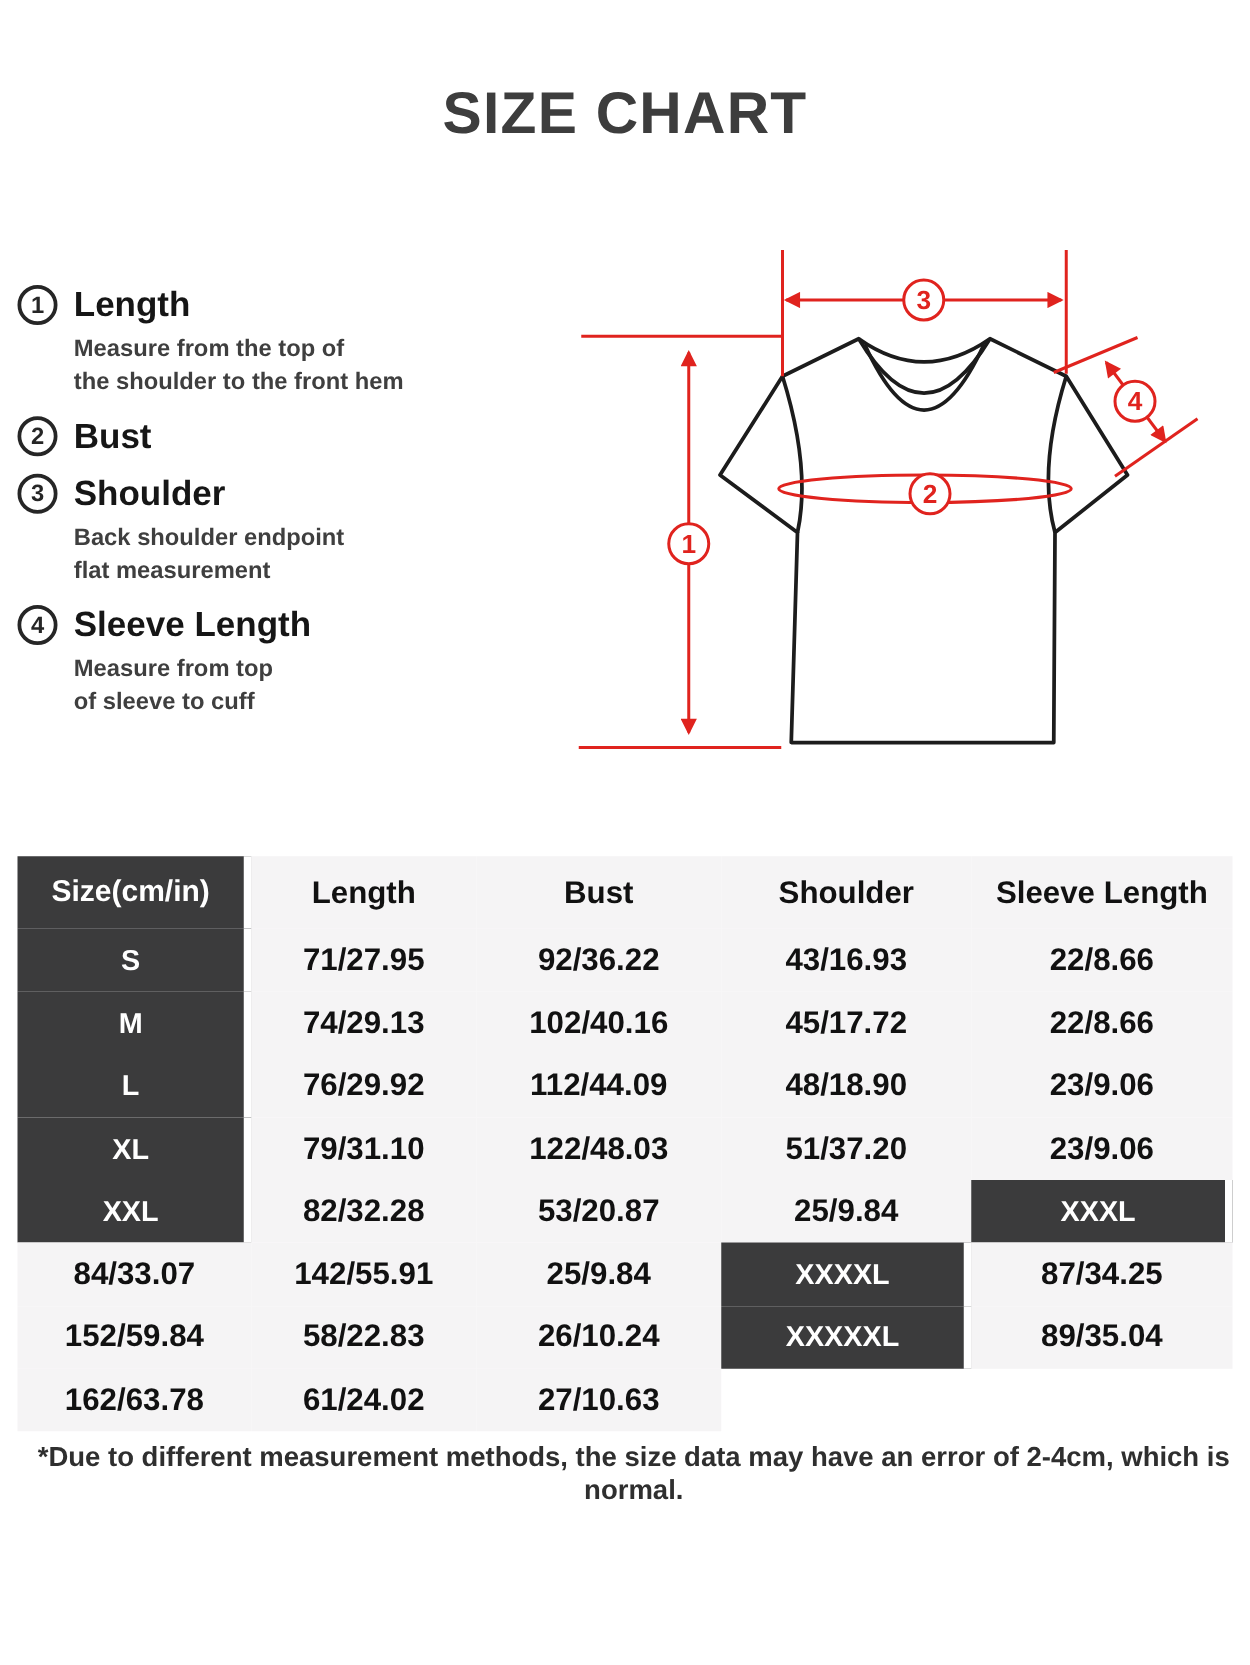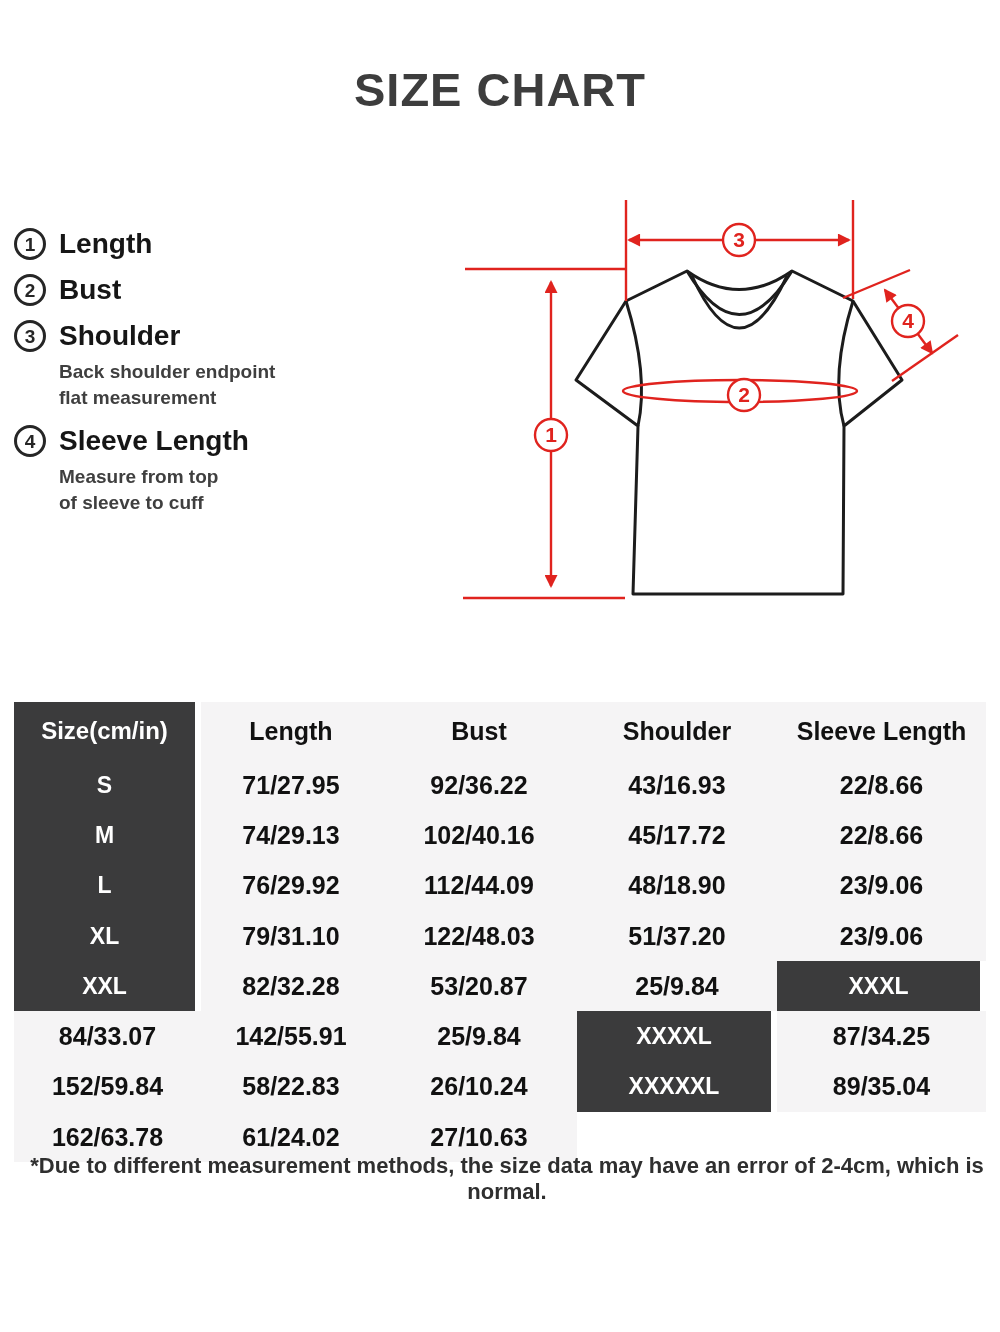--- a/index.html
+++ b/index.html
@@ -60,21 +60,21 @@
   .marker-num {
     fill: var(--accent-red);
     font-family: "Liberation Sans", sans-serif;
     font-size: 21px; font-weight: 700;
     text-anchor: middle;
   }
   #arrow path { fill: var(--accent-red); }
   
   .size-table {
     position: absolute;
-    left: 14px; top: 702px;
+    left: 14px; top: 685px;
     width: 972px;
     display: grid;
     grid-template-columns: 187px 180px 196px 200px 1fr;
     grid-template-rows: 58px repeat(8, 50.3px);
   }
   .cell {
     display: flex; align-items: center; justify-content: center;
     background: var(--table-light);
     font-size: 25px; font-weight: 700; color: var(--text-ink);
   }
@@ -101,20 +101,24 @@
 <div class="page">
 
   <h1 class="title">SIZE CHART</h1>
 
   <div class="instructions">
 
     <div class="instr-item">
       <div class="instr-head">
         <span class="num-circle">1</span>
         <span class="instr-label">Length</span>
+      </div>
+      <div class="instr-desc">
+        <div>Measure from the top of</div>
+        <div>the shoulder to the front hem</div>
       </div>
     </div>
 
     <div class="instr-item">
       <div class="instr-head">
         <span class="num-circle">2</span>
         <span class="instr-label">Bust</span>
       </div>
     </div>
 

